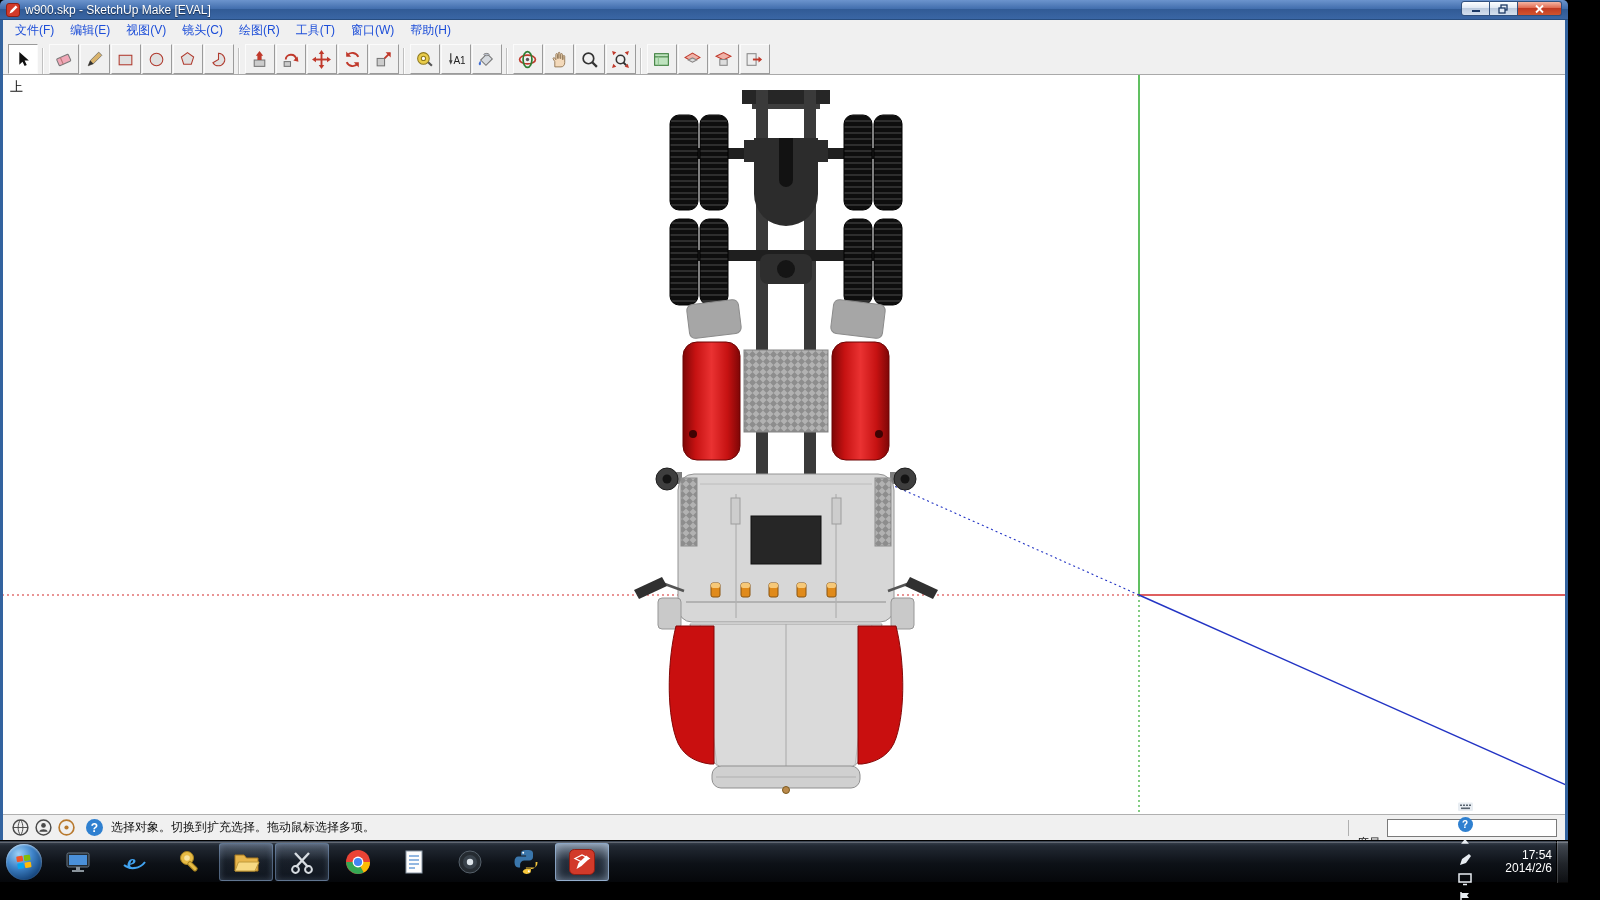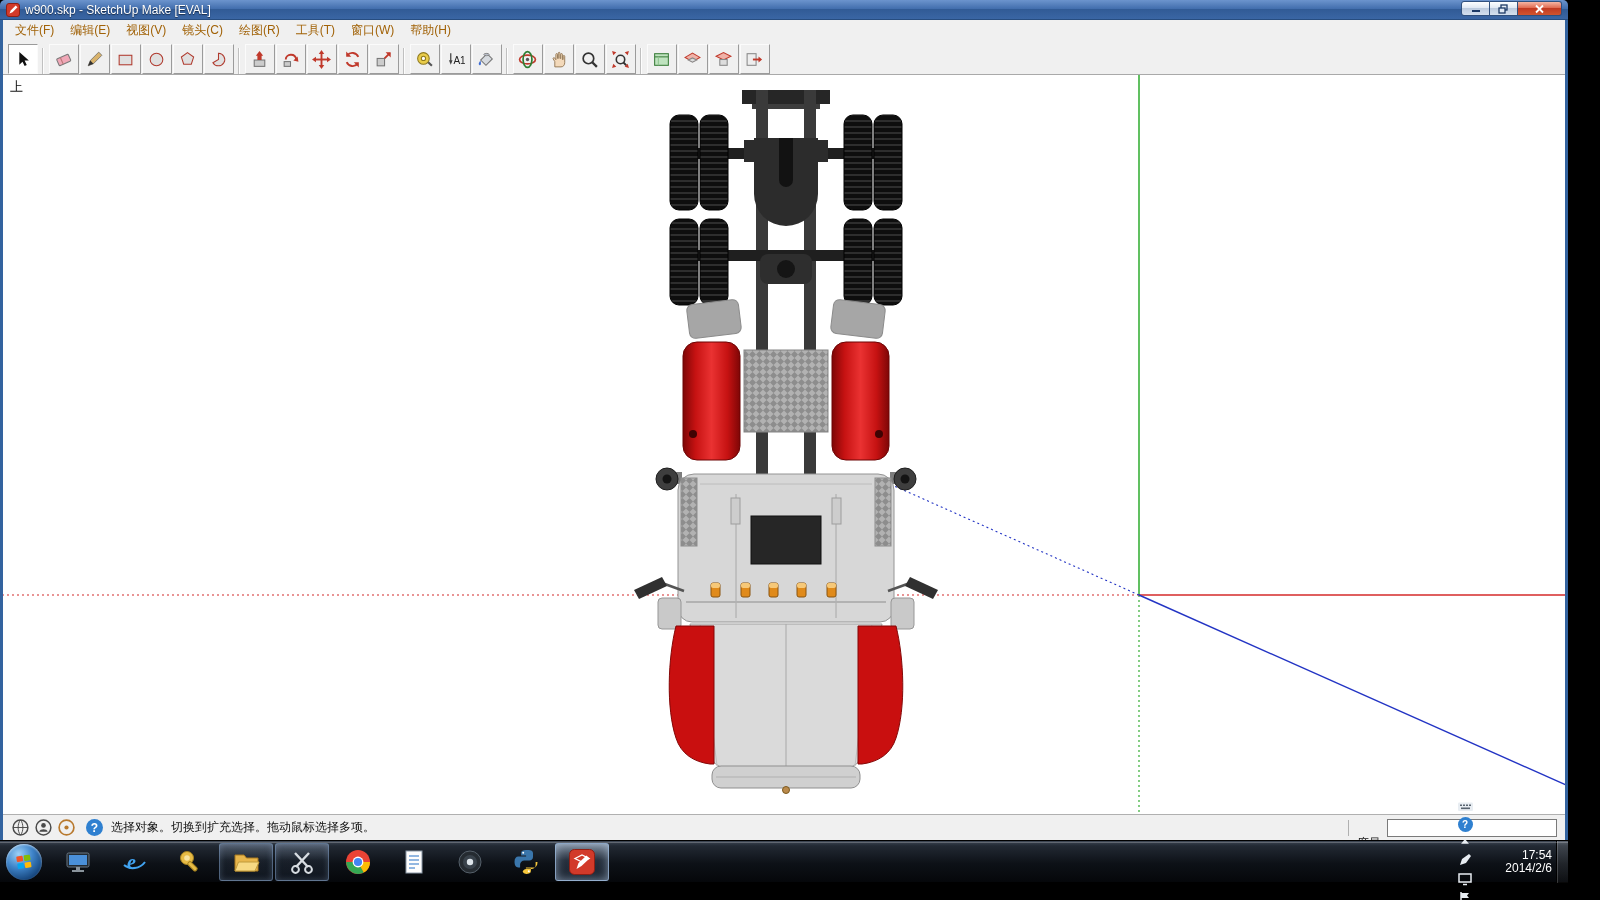--- a/index.html
+++ b/index.html
@@ -21,21 +21,21 @@
   .wbtn.min { width:29px; border-radius:3px 0 0 3px; }
   .wbtn.max { width:28px; border-left:none; }
   .wbtn.close { width:44px; border-left:none; border-radius:0 3px 3px 0;
     background:linear-gradient(180deg,#f6b6a4 0%,#e06a50 45%,#c23a22 50%,#d1552f 100%); }
 
   
   .app { position:absolute; top:20px; left:0; width:1568px; height:820px;
     border-left:3px solid #33639f; border-right:3px solid #33639f;
     background:#f0f0f0; display:flex; flex-direction:column; }
 
-  .menubar { height:21px; display:flex; align-items:center; padding-left:4px; background:#f0f0f0; font-size:12px; color:#a16207; }
+  .menubar { height:21px; display:flex; align-items:center; padding-left:4px; background:#f0f0f0; font-size:12px; color:#1d4ed8; }
   .menubar .mitem { padding:2px 8px; border-radius:2px; }
 
   .toolbar { height:34px; display:flex; align-items:flex-end; padding:0 4px; background:#f0f0f0; border-bottom:1px solid #a9a9a9; }
   .tbtn { width:30px; height:30px; display:flex; align-items:center; justify-content:center;
     background:#f0f0f0; border:1px solid; border-color:#fbfbfb #9b9b9b #9b9b9b #fbfbfb; margin:0 0.5px; }
   .tbtn.pressed { border-color:#9b9b9b #fbfbfb #fbfbfb #9b9b9b; background:#ffffff; }
   .tsep { width:2px; height:26px; margin:0 4px; border-left:1px solid #c0c0c0; border-right:1px solid #fdfdfd; }
 
   
   .canvas { position:relative; flex:1; background:#ffffff; overflow:hidden; }

